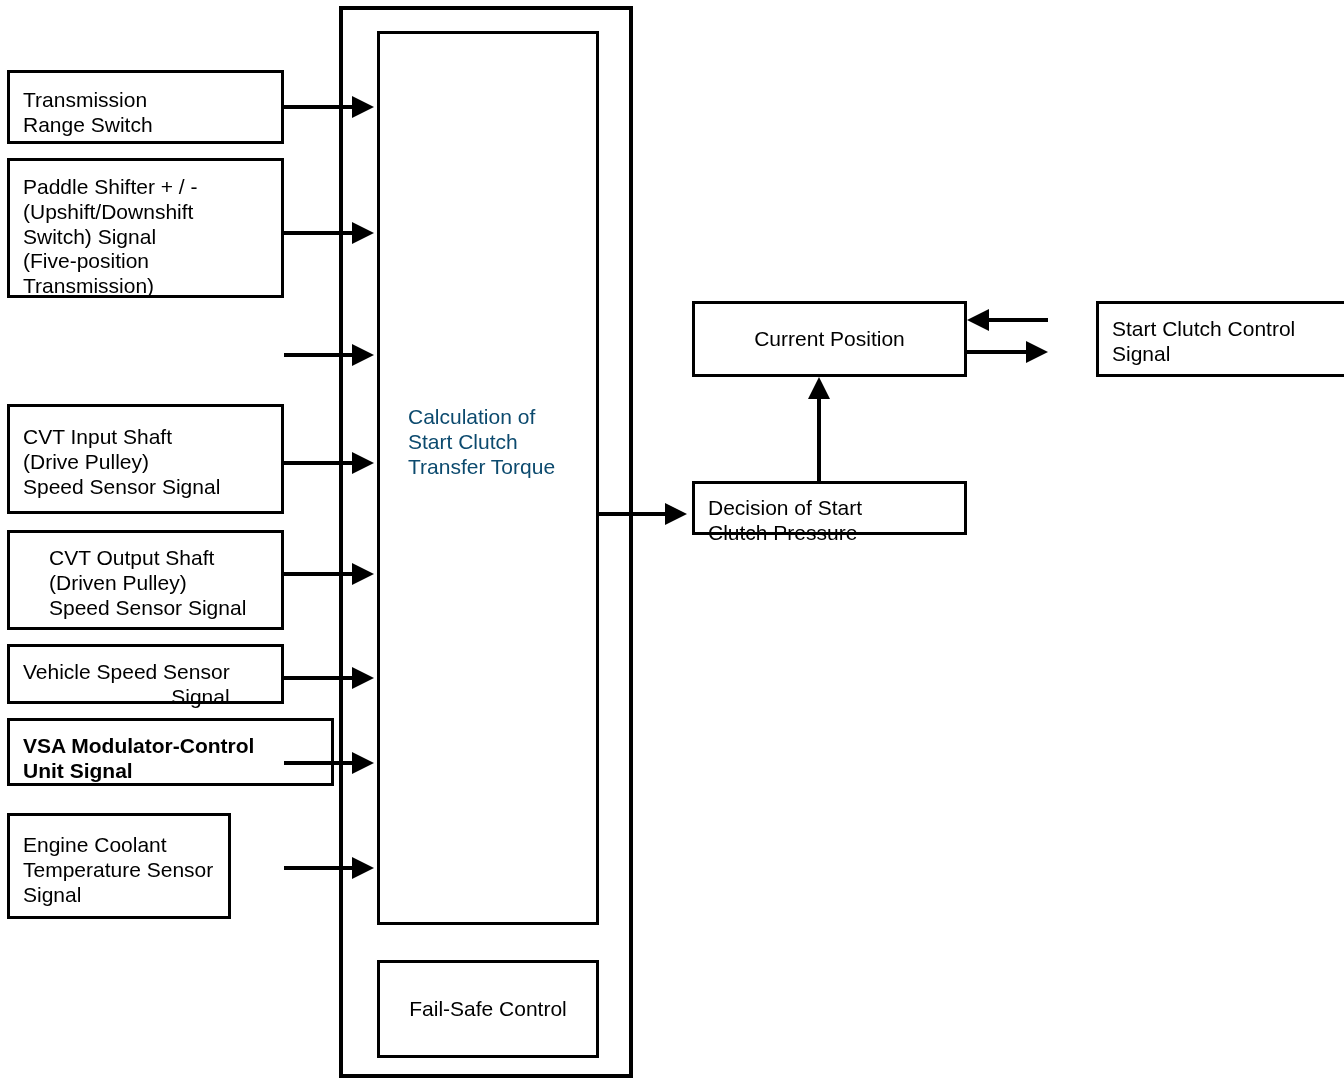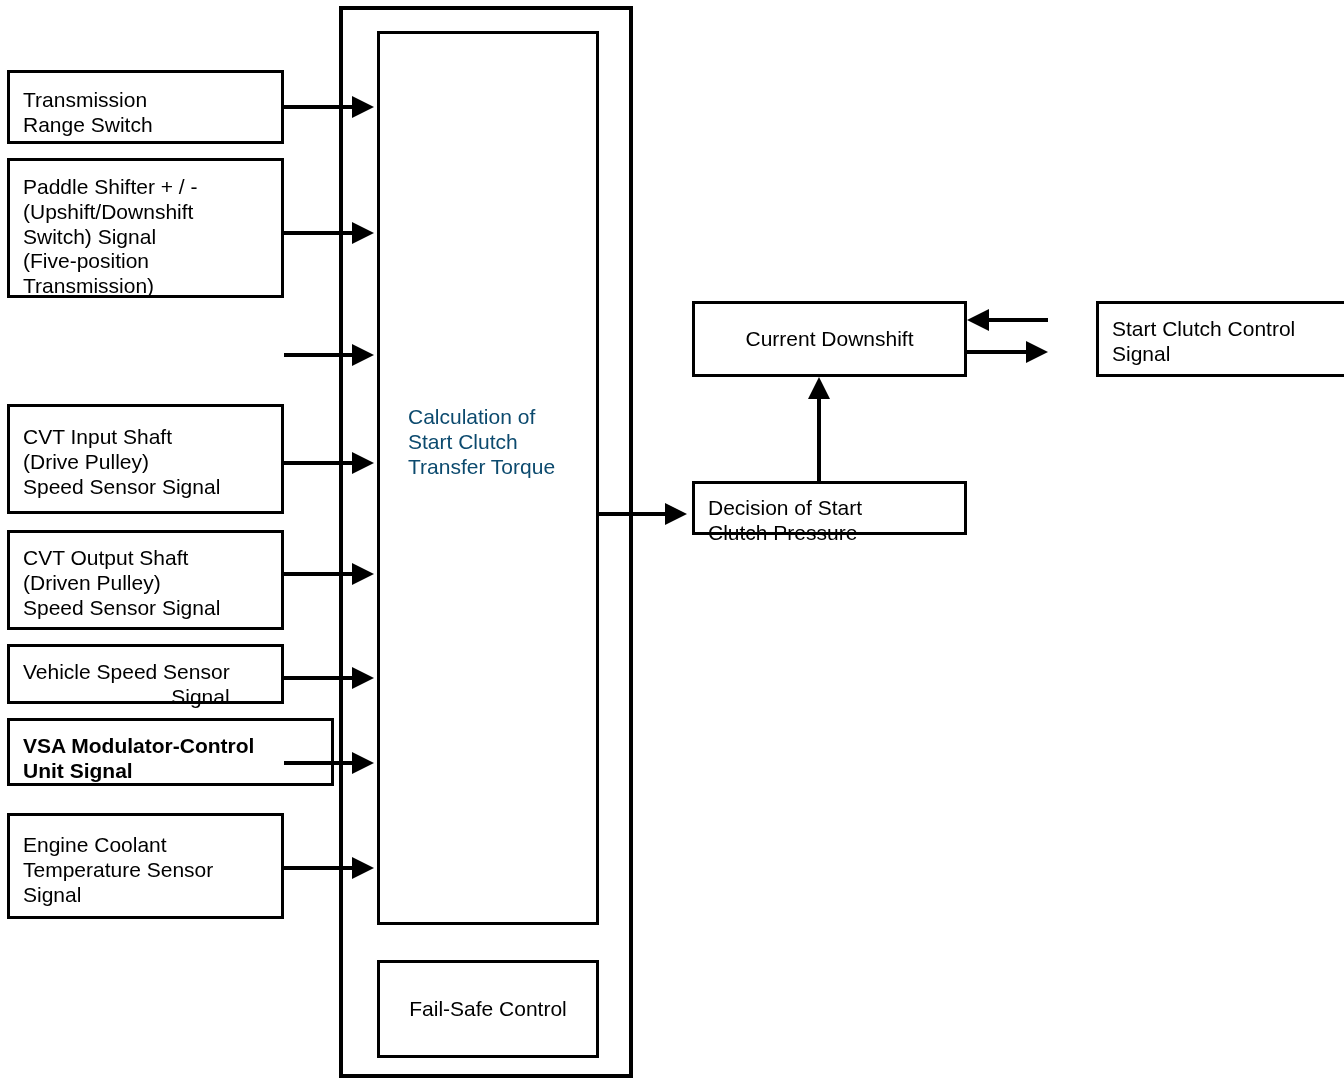--- a/index.html
+++ b/index.html
@@ -113,36 +113,36 @@
   </div>
 
 
   <div class="box left" style="left:7px; top:404px; width:277px; height:110px;">
     <span class="txt" style="top:18px;">CVT Input Shaft
 (Drive Pulley)
 Speed Sensor Signal</span>
   </div>
 
   <div class="box left" style="left:7px; top:530px; width:277px; height:100px;">
-    <span class="txt" style="top:13px;">CVT Output Shaft
+    <span class="txt" style="top:13px;margin-left:26px;">CVT Output Shaft
 (Driven Pulley)
 Speed Sensor Signal</span>
   </div>
 
   <div class="box left" style="left:7px; top:644px; width:277px; height:60px;text-align:right;">
     <span class="txt" style="top:13px;">Vehicle Speed Sensor
 Signal</span>
   </div>
 
   <div class="box left" style="left:7px; top:718px; width:327px; height:68px;font-weight:bold;">
     <span class="txt" style="top:13px;">VSA Modulator-Control
 Unit Signal</span>
   </div>
 
-  <div class="box left" style="left:7px; top:813px; width:277px; height:106px;">
+  <div class="box left" style="left:7px; top:813px; width:224px; height:106px;">
     <span class="txt" style="top:17px;">Engine Coolant
 Temperature Sensor
 Signal</span>
   </div>
 
   <div class="outer-container" style="left:339px; top:6px; width:294px; height:1072px;"></div>
 
   <div class="inner-process" style="left:377px; top:31px; width:222px; height:894px;">
     <span class="txt" style="top:371px;">Calculation of
 Start Clutch
@@ -174,21 +174,21 @@
   <div class="hline" style="left:284px; top:761px; width:75px;"></div>
   <div class="arrow-right" style="left:352px; top:752px;"></div>
 
   <div class="hline" style="left:284px; top:866px; width:75px;"></div>
   <div class="arrow-right" style="left:352px; top:857px;"></div>
 
   <div class="hline" style="left:599px; top:512px; width:75px;"></div>
   <div class="arrow-right" style="left:665px; top:503px;"></div>
 
   <div class="box centered" style="left:692px; top:301px; width:275px; height:76px;">
-    <span>Current Downshift</span>
+    <span>Current Position</span>
   </div>
 
   <div class="box left" style="left:1096px; top:301px; width:283px; height:76px;">
     <span class="txt" style="top:13px;">Start Clutch Control
 Signal</span>
   </div>
 
   <div class="box left" style="left:692px; top:481px; width:275px; height:54px;">
     <span class="txt" style="top:12px;">Decision of Start
 Clutch Pressure</span>

